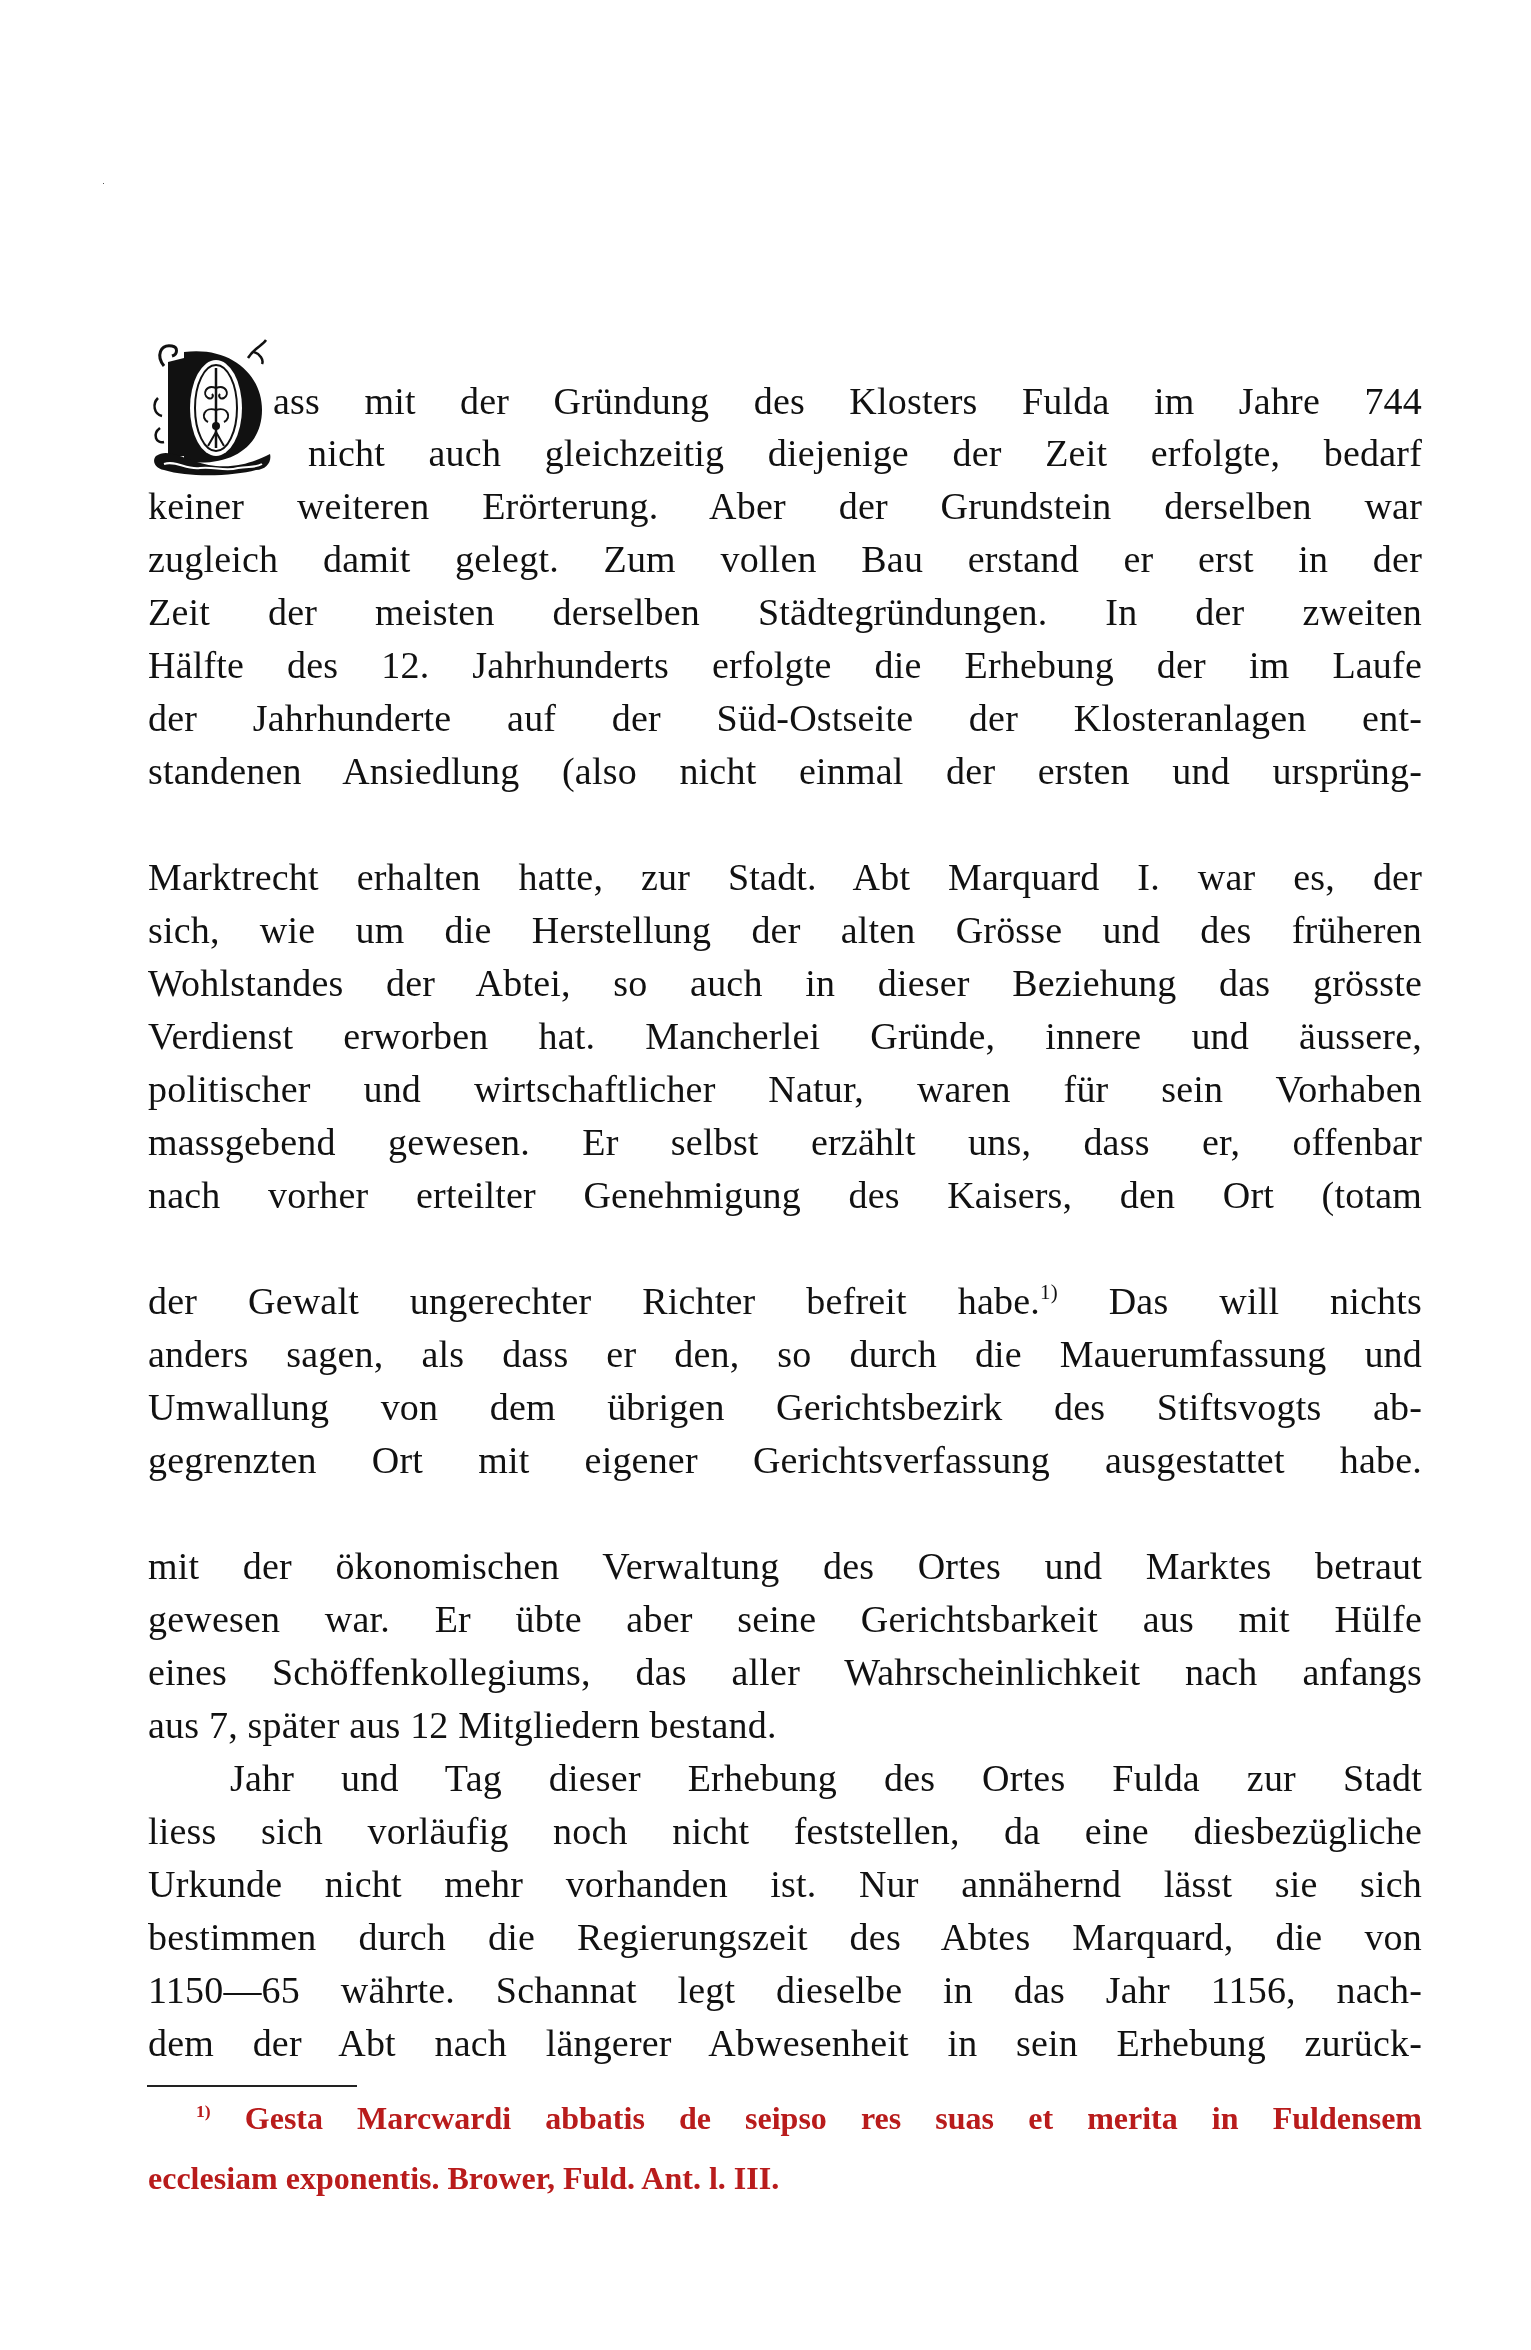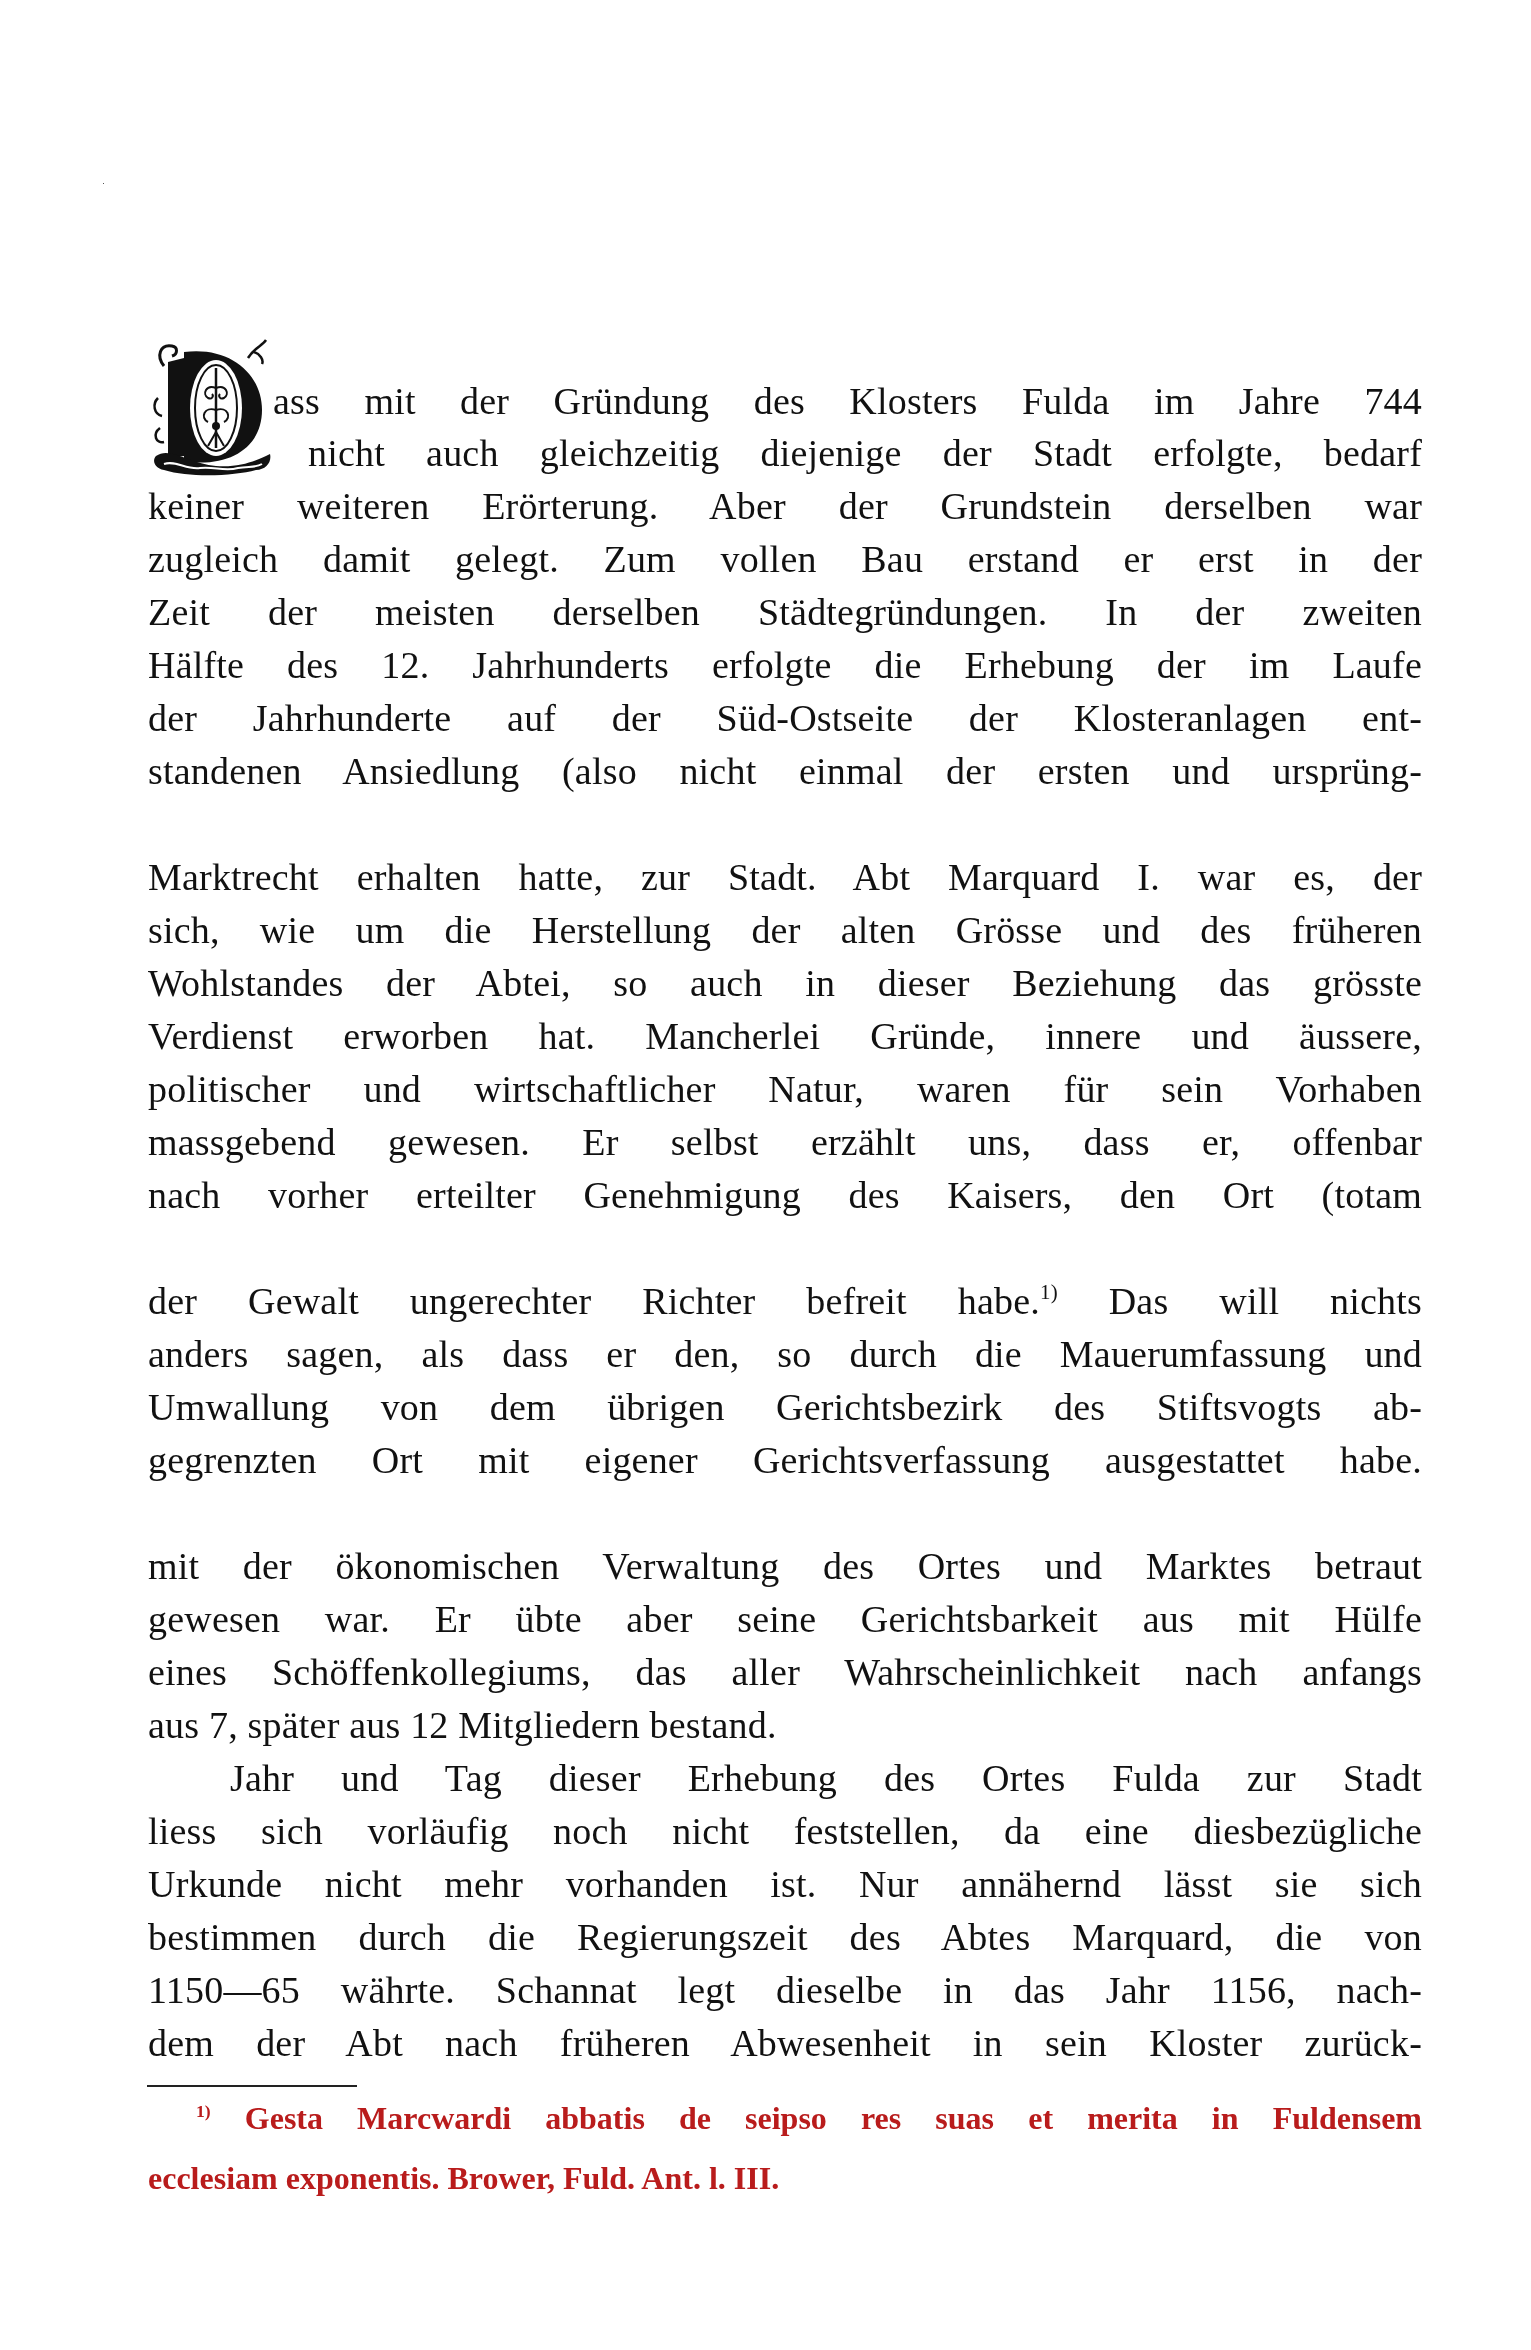--- a/index.html
+++ b/index.html
@@ -68,21 +68,21 @@
     <path d="M66 72 C54 68 50 80 58 84" fill="none" stroke="#111" stroke-width="2"></path>
     <path d="M66 72 C78 68 82 80 74 84" fill="none" stroke="#111" stroke-width="2"></path>
     <circle cx="66" cy="88" r="4" fill="#111"></circle>
     <path d="M58 108 L66 94 L74 108" fill="none" stroke="#111" stroke-width="2"></path>
 
     <path d="M6 118 C20 108 40 126 66 128 C90 130 108 122 120 116 C122 124 116 132 106 132 C84 138 40 140 14 132 C4 130 2 122 6 118 Z" fill="#111"></path>
     <path d="M14 126 C26 122 36 132 50 130 C64 128 74 134 88 130 C98 128 106 130 112 126" fill="none" stroke="#fff" stroke-width="2"></path>
   </svg>
 
   <div class="line indent-first" style="top:375px">ass mit der Gründung des Klosters Fulda im Jahre 744</div>
-  <div class="line indent-second" style="top:427px">nicht auch gleichzeitig diejenige der Stadt erfolgte, bedarf</div>
+  <div class="line indent-second" style="top:427px">nicht auch gleichzeitig diejenige der Zeit erfolgte, bedarf</div>
   <div class="line" style="top:480px">keiner weiteren Erörterung.  Aber der Grundstein derselben war</div>
   <div class="line" style="top:533px">zugleich damit gelegt.  Zum vollen Bau erstand er erst in der</div>
   <div class="line" style="top:586px">Zeit der meisten derselben Städtegründungen.  In der zweiten</div>
   <div class="line" style="top:639px">Hälfte des 12. Jahrhunderts erfolgte die Erhebung der im Laufe</div>
   <div class="line" style="top:692px">der Jahrhunderte auf der Süd-Ostseite der Klosteranlagen ent-</div>
   <div class="line" style="top:745px">standenen Ansiedlung (also nicht einmal der ersten und ursprüng-</div>
   <div class="line" style="top:851px">Marktrecht erhalten hatte, zur Stadt.  Abt Marquard I. war es, der</div>
   <div class="line" style="top:904px">sich, wie um die Herstellung der alten Grösse und des früheren</div>
   <div class="line" style="top:957px">Wohlstandes der Abtei, so auch in dieser Beziehung das grösste</div>
   <div class="line" style="top:1010px">Verdienst erworben hat.  Mancherlei Gründe, innere und äussere,</div>
@@ -96,18 +96,18 @@
   <div class="line" style="top:1540px">mit der ökonomischen Verwaltung des Ortes und Marktes betraut</div>
   <div class="line" style="top:1593px">gewesen war.  Er übte aber seine Gerichtsbarkeit aus mit Hülfe</div>
   <div class="line" style="top:1646px">eines Schöffenkollegiums, das aller Wahrscheinlichkeit nach anfangs</div>
   <div class="line last" style="top:1699px">aus 7, später aus 12 Mitgliedern bestand.</div>
 
   <div class="line para-indent" style="top:1752px">Jahr und Tag dieser Erhebung des Ortes Fulda zur Stadt</div>
   <div class="line" style="top:1805px">liess sich vorläufig noch nicht feststellen, da eine diesbezügliche</div>
   <div class="line" style="top:1858px">Urkunde nicht mehr vorhanden ist.  Nur annähernd lässt sie sich</div>
   <div class="line" style="top:1911px">bestimmen durch die Regierungszeit des Abtes Marquard, die von</div>
   <div class="line" style="top:1964px">1150—65 währte.  Schannat legt dieselbe in das Jahr 1156, nach-</div>
-  <div class="line" style="top:2017px">dem der Abt nach früheren Abwesenheit in sein Kloster zurück-</div>
+  <div class="line" style="top:2017px">dem der Abt nach längerer Abwesenheit in sein Erhebung zurück-</div>
 
   <div class="rule"></div>
   <div class="fn first" style="top:2096px"><sup>1)</sup> <span>Gesta Marcwardi abbatis de seipso res suas et merita in Fuldensem</span></div>
   <div class="fn last" style="top:2140px">ecclesiam exponentis.  Brower, Fuld. Ant. l. III.</div>
 </div>
 
 </body></html>

